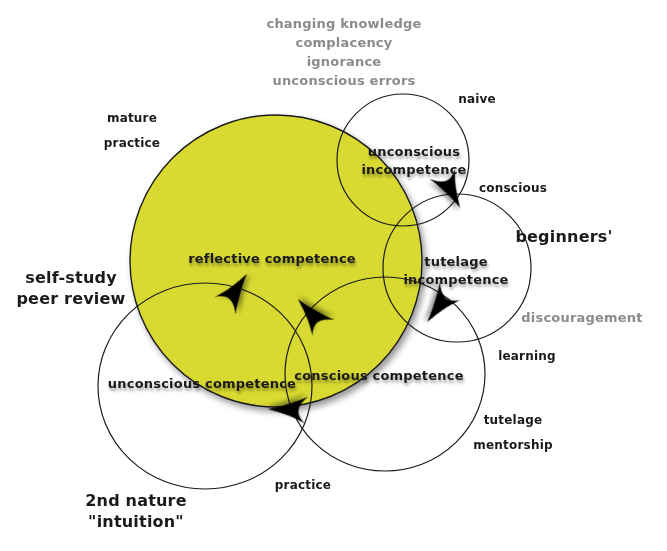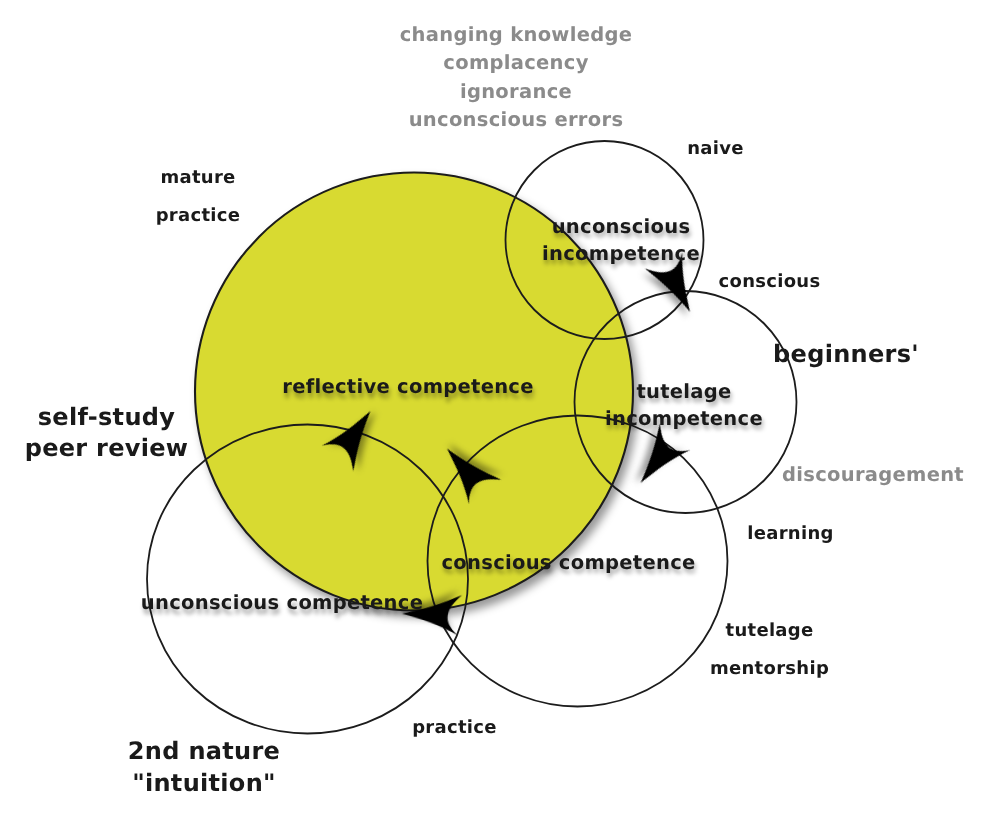--- a/index.html
+++ b/index.html
@@ -106,17 +106,17 @@
     <div>incompetence</div>
   </div>
 
   <div class="label lbl-inner" style="left:456px; top:271px;">
     <div>tutelage</div>
     <div>incompetence</div>
   </div>
 
   <div class="label lbl-inner" style="left:272px; top:259px;">reflective competence</div>
 
-  <div class="label lbl-inner" style="left:188px; top:384px;margin-top:19px;">unconscious competence</div>
+  <div class="label lbl-inner" style="left:202px; top:384px;">unconscious competence</div>
 
   <div class="label lbl-inner" style="left:379px; top:376px;">conscious competence</div>
 
 </div>
 
 </body></html>

